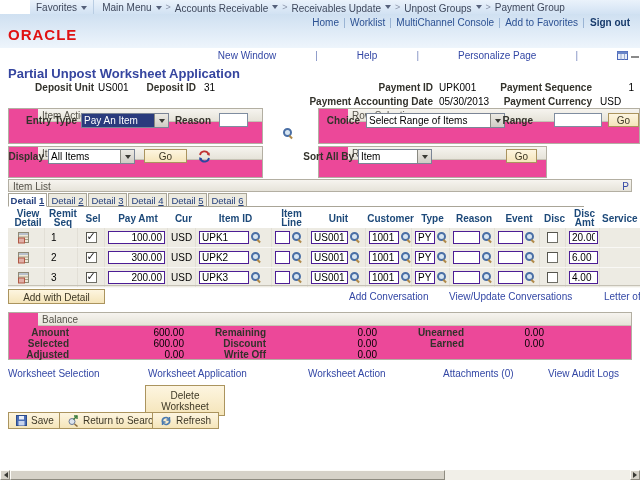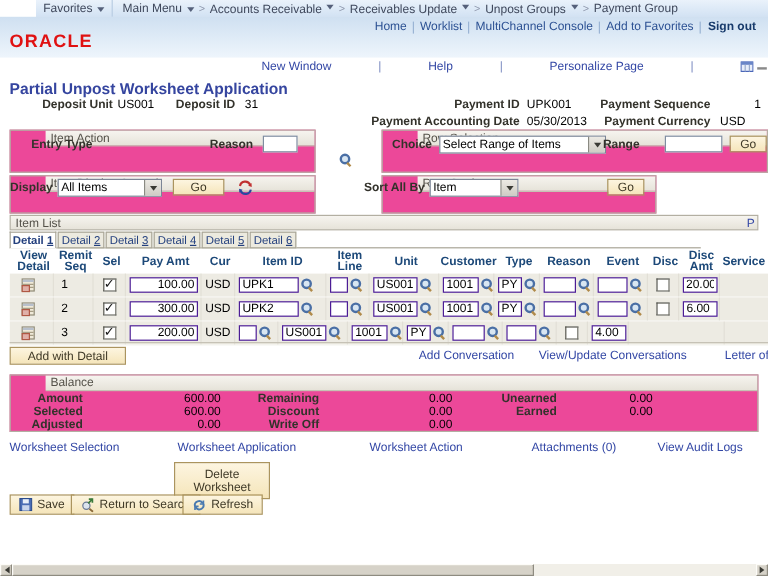--- a/index.html
+++ b/index.html
@@ -138,20 +138,24 @@
   <span class="abs lbl" style="top:82px;right:48px;">Payment Sequence</span>
   <span class="abs" style="top:82px;right:6px;">1</span>
   <span class="abs lbl" style="top:96px;right:207px;">Payment Accounting Date</span>
   <span class="abs" style="top:96px;left:439px;">05/30/2013</span>
   <span class="abs lbl" style="top:96px;right:48px;">Payment Currency</span>
   <span class="abs" style="top:96px;left:600px;">USD</span>
 
   <div class="grp" style="left:8px;top:108px;width:255px;height:36px;">
     <div class="grp-h">Item Action</div>
     <span class="abs lbl" style="top:6px;right:185px;">Entry Type</span>
+    <div class="dd hl" style="left:72px;top:4px;width:88px;">
+      <span class="ddt">Pay An Item</span>
+      <span class="dda"></span>
+    </div>
     <span class="abs lbl" style="top:6px;right:51px;">Reason</span>
     <input class="tin" style="left: 210px; top: 4px; width: 29px;" value="">
     <span class="lk abs" style="left:243px;top:6px;"></span>
   </div>
 
   <div class="grp" style="left:318px;top:108px;width:322px;height:36px;">
     <div class="grp-h">Row Selection</div>
     <span class="abs lbl" style="top:6px;right:279px;">Choice</span>
     <div class="dd" style="left:47px;top:4px;width:139px;">
       <span class="ddt">Select Range of Items</span>
@@ -384,20 +388,24 @@
           <span>3</span>
         </div>
       <div class="c c3 ctr">
           <span class="cb on"></span>
         </div>
       <div class="c c4">
           <input class="gin amt" style="width: 57px;" value="200.00">
         </div>
       <div class="c c5">
           <span>USD</span>
+        </div>
+      <div class="c c6">
+          <input class="gin" style="width: 50px;" value="UPK3">
+          <span class="lk"></span>
         </div>
       <div class="c c7">
           <input class="gin" style="width: 15px;" value="">
           <span class="lk"></span>
         </div>
       <div class="c c8">
           <input class="gin" style="width: 37px;" value="US001">
           <span class="lk"></span>
         </div>
       <div class="c c9">

